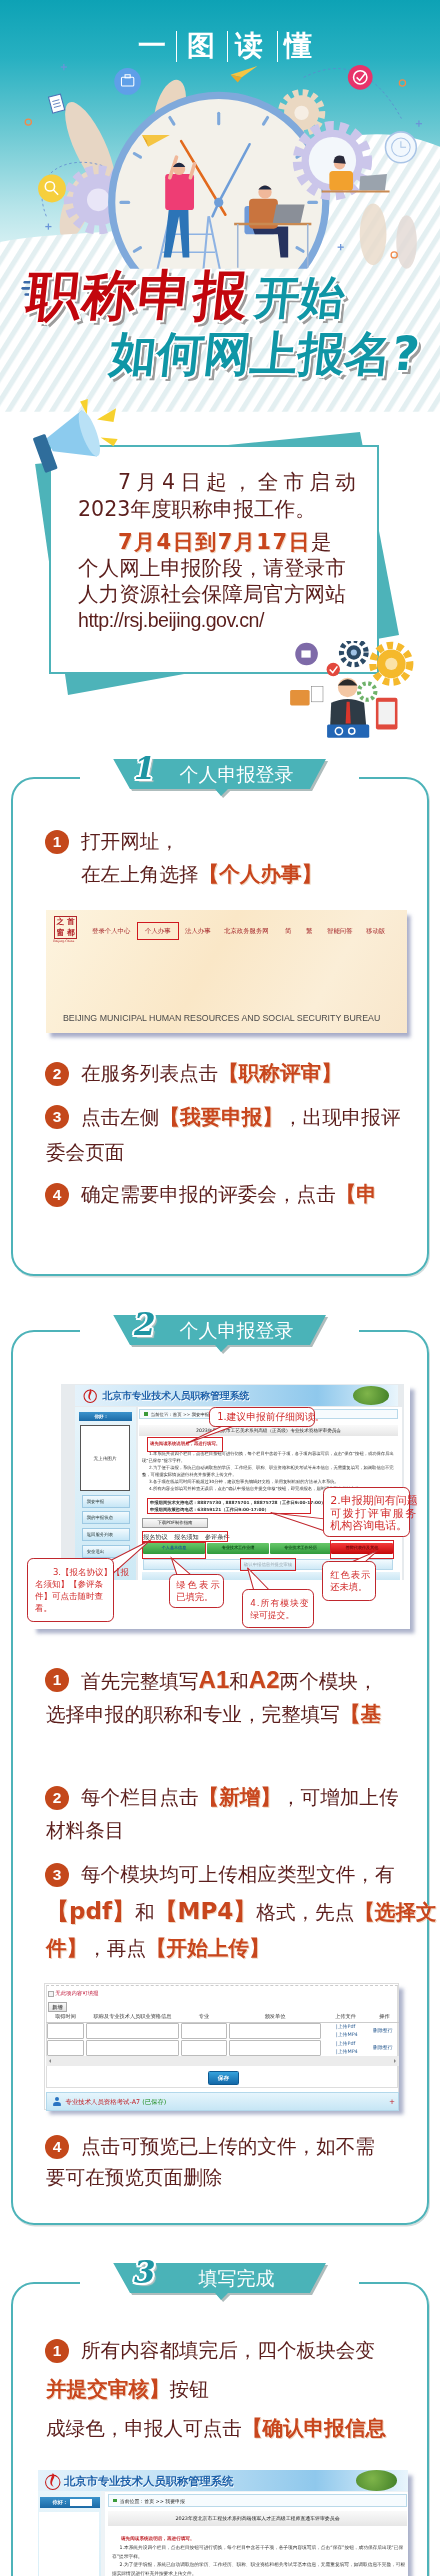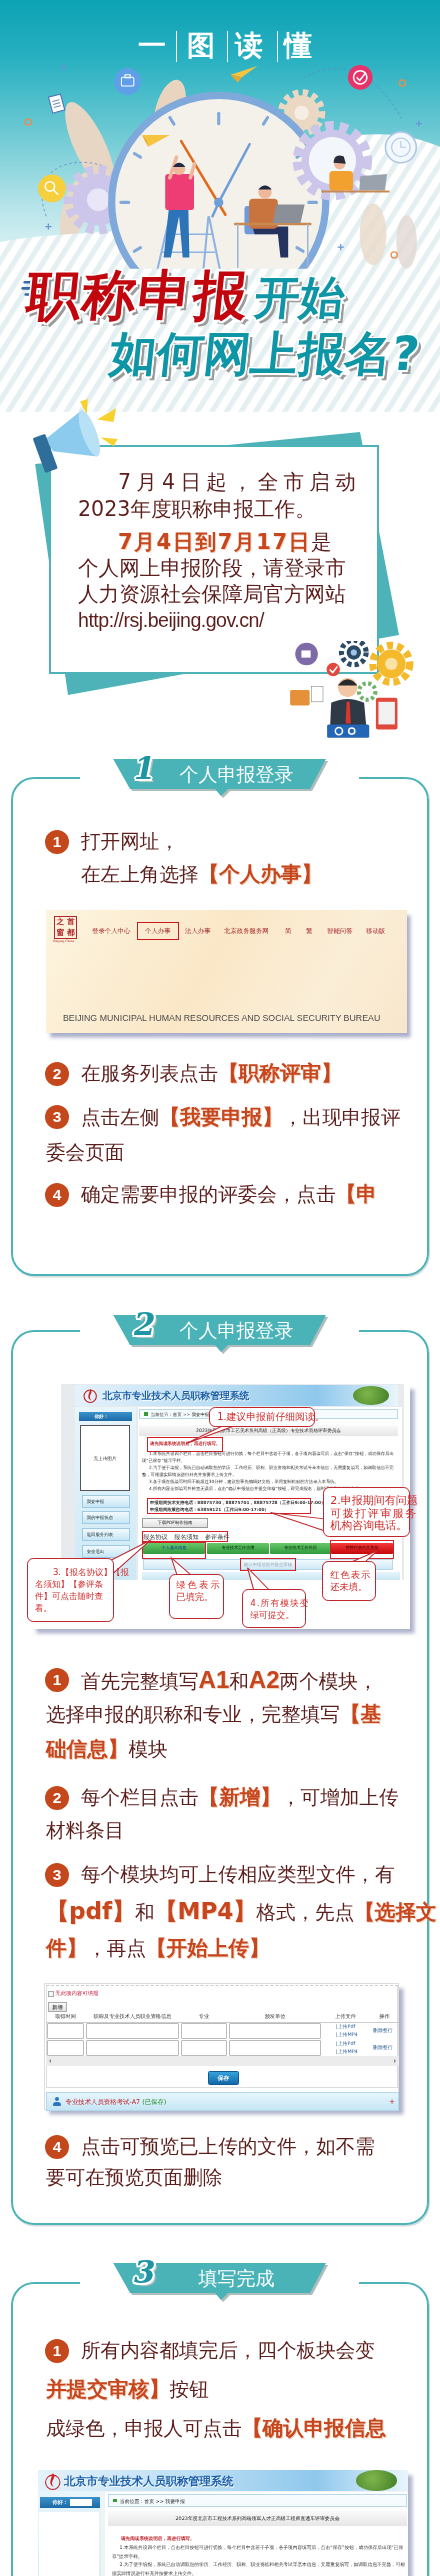--- a/index.html
+++ b/index.html
@@ -404,39 +404,38 @@
       <div style="left:6.2px;top:7.2px">2.申报期间有问题</div>
       <div style="left:6.2px;top:19.6px;letter-spacing:1.5px">可拨打评审服务</div>
       <div style="left:6.2px;top:32px">机构咨询电话。</div>
     </div>
     <div class="callout" style="left:-4.1px;top:174px;width:87px;height:64px;font-size:8.5px;line-height:12px">
       <div style="left:25px;top:7.2px">3.【报名协议】【报</div>
       <div style="left:7.2px;top:19px">名须知】【参评条</div>
       <div style="left:7.2px;top:31px">件】可点击随时查</div>
       <div style="left:7.2px;top:43px">看。</div>
     </div>
-    <div class="callout" style="left:138px;top:190px;width:55px;height:45px;font-size:9.3px;line-height:12px">
+    <div class="callout" style="left:138px;top:190px;width:55px;height:34px;font-size:9.3px;line-height:12px">
       <div style="left:6.2px;top:4.1px;letter-spacing:2.1px">绿色表示</div>
       <div style="left:6.2px;top:16px">已填完。</div>
     </div>
-    <div class="callout" style="left:211px;top:205px;width:64px;height:39px;font-size:8.8px;line-height:12px">
+    <div class="callout" style="left:211px;top:205px;width:72px;height:39px;font-size:8.8px;line-height:12px">
       <div style="left:7.2px;top:7.2px;letter-spacing:1px">4.所有模块变</div>
       <div style="left:7.2px;top:19px">绿可提交。</div>
     </div>
     <div class="callout" style="left:291px;top:177px;width:54px;height:40px;font-size:9.3px;line-height:12px">
       <div style="left:7.2px;top:7.2px;letter-spacing:1px">红色表示</div>
       <div style="left:7.2px;top:19px">还未填。</div>
     </div>
   </div>
 
   <div class="step" style="top:1662px;--lh:35px">
     <span class="num">1</span>
     <div class="ln first"><span>首先完整填写</span><span class="em" style="font-size:24px;font-family:'Liberation Sans',sans-serif">A1</span><span>和</span><span class="em" style="font-size:24px;font-family:'Liberation Sans',sans-serif">A2</span><span>两个模块，</span></div>
     <div class="ln"><span>选择申报的职称和专业，完整填写</span><span class="em">【基</span></div>
-    <div class="ln"><span class="em">础信息】</span><span>模块</span></div>
   </div>
   <div class="step" style="top:1781px;--lh:33px">
     <span class="num">2</span>
     <div class="ln first"><span>每个栏目点击</span><span class="em">【新增】</span><span>，可增加上传</span></div>
     <div class="ln"><span>材料条目</span></div>
   </div>
   <div class="step" style="top:1856px;--lh:37px">
     <span class="num">3</span>
     <div class="ln first"><span>每个模块均可上传相应类型文件，有</span></div>
     <div class="ln"><span class="em" style="font-size:23px">【pdf】</span><span>和</span><span class="em" style="font-size:23px">【MP4】</span><span>格式，先点</span><span class="em">【选择文</span></div>

